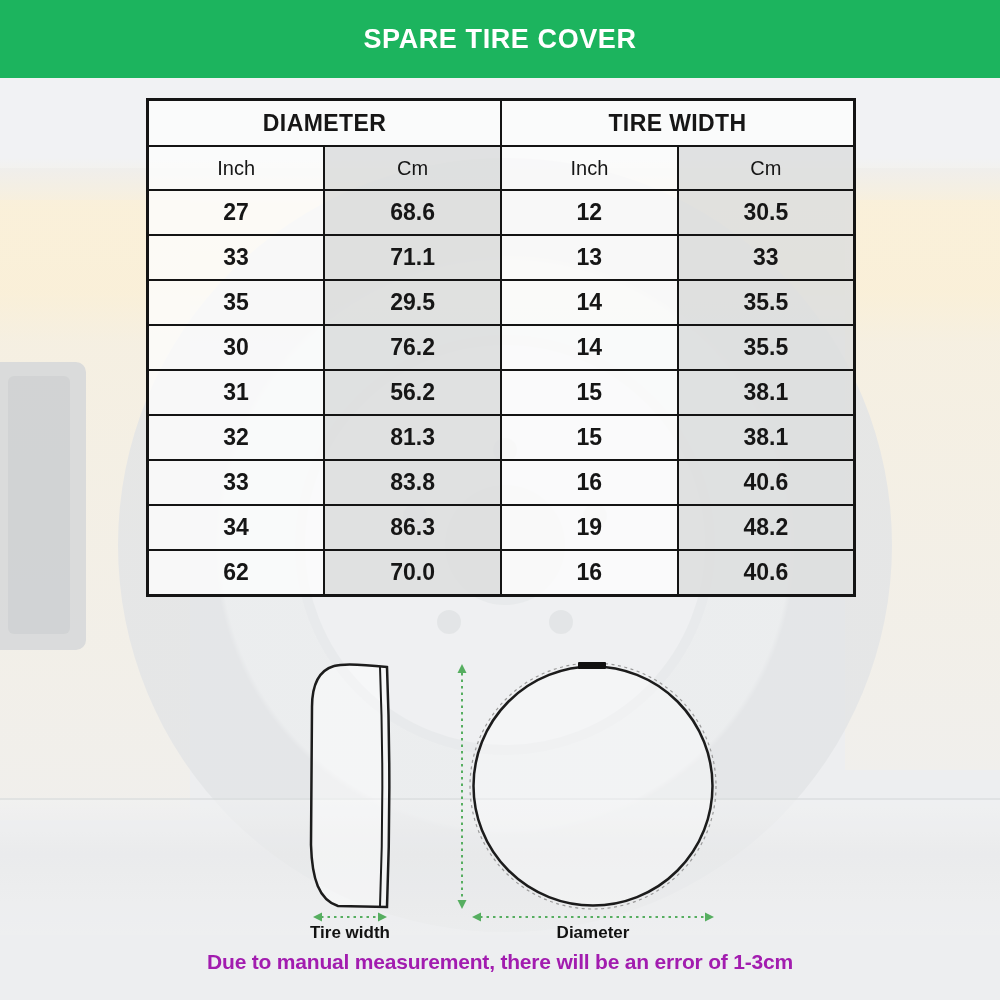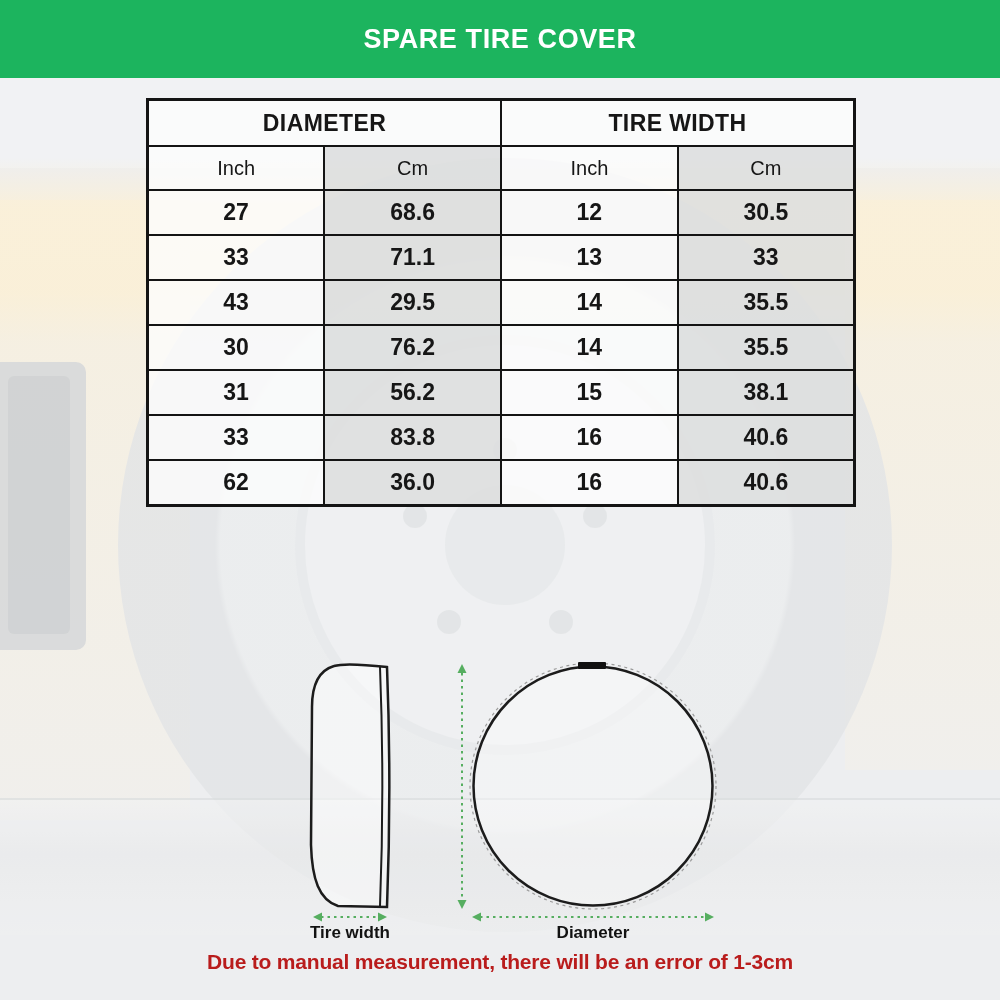--- a/index.html
+++ b/index.html
@@ -46,21 +46,21 @@
   tbody td{height:41px;font-size:23px;font-weight:600;}
   .c-cm{background:rgba(221,222,222,.85) !important;}
 
   
   svg.diagram{position:absolute;left:0;top:0;z-index:2;}
   .diag-label{font-family:"Liberation Sans","DejaVu Sans",sans-serif;font-weight:bold;
     font-size:17px;fill:#121212;}
 
   
   .footer-note{position:absolute;left:0;top:950px;width:1000px;z-index:2;text-align:center;
-    font-size:21px;font-weight:bold;color:#b91c1c;letter-spacing:-.2px;}
+    font-size:21px;font-weight:bold;color:#a21caf;letter-spacing:-.2px;}
 </style>
 </head>
 <body>
 
 <div class="page">
 
   <div class="bg">
     <div class="bg-band-top"></div>
     <div class="bg-cream"></div>
     <div class="bg-cream-left"></div>
@@ -109,46 +109,58 @@
           <td class="c-inch">12</td>
           <td class="c-cm">30.5</td>
         </tr>
         <tr>
           <td class="c-inch">33</td>
           <td class="c-cm">71.1</td>
           <td class="c-inch">13</td>
           <td class="c-cm">33</td>
         </tr>
         <tr>
-          <td class="c-inch">43</td>
+          <td class="c-inch">35</td>
           <td class="c-cm">29.5</td>
           <td class="c-inch">14</td>
           <td class="c-cm">35.5</td>
         </tr>
         <tr>
           <td class="c-inch">30</td>
           <td class="c-cm">76.2</td>
           <td class="c-inch">14</td>
           <td class="c-cm">35.5</td>
         </tr>
         <tr>
           <td class="c-inch">31</td>
           <td class="c-cm">56.2</td>
           <td class="c-inch">15</td>
           <td class="c-cm">38.1</td>
         </tr>
         <tr>
+          <td class="c-inch">32</td>
+          <td class="c-cm">81.3</td>
+          <td class="c-inch">15</td>
+          <td class="c-cm">38.1</td>
+        </tr>
+        <tr>
           <td class="c-inch">33</td>
           <td class="c-cm">83.8</td>
           <td class="c-inch">16</td>
           <td class="c-cm">40.6</td>
         </tr>
         <tr>
+          <td class="c-inch">34</td>
+          <td class="c-cm">86.3</td>
+          <td class="c-inch">19</td>
+          <td class="c-cm">48.2</td>
+        </tr>
+        <tr>
           <td class="c-inch">62</td>
-          <td class="c-cm">36.0</td>
+          <td class="c-cm">70.0</td>
           <td class="c-inch">16</td>
           <td class="c-cm">40.6</td>
         </tr>
       </tbody>
   </table>
 
   <svg class="diagram" width="1000" height="1000" viewBox="0 0 1000 1000">
 
     <path d="M387,667 C360,664 340,664 334,666 C317,671 312,687 312,707
              L311,845 C312,879 319,900 338,906 L387,907

